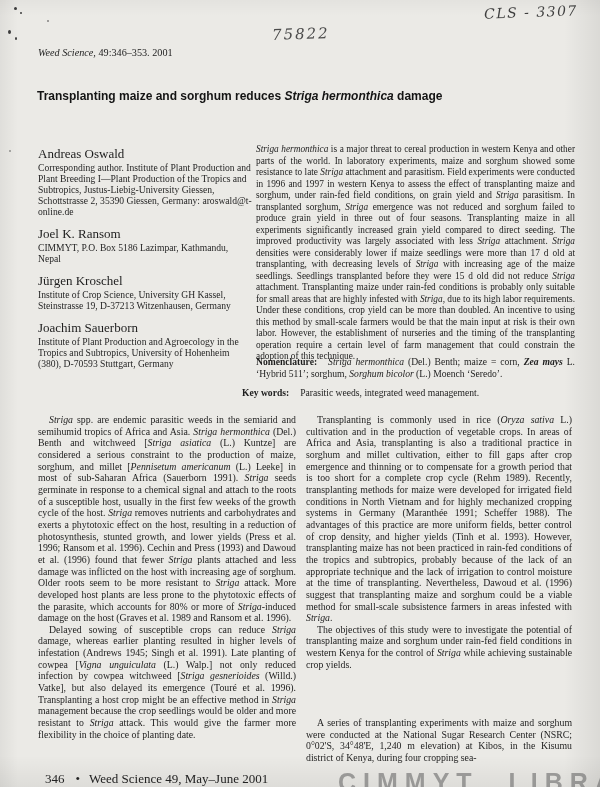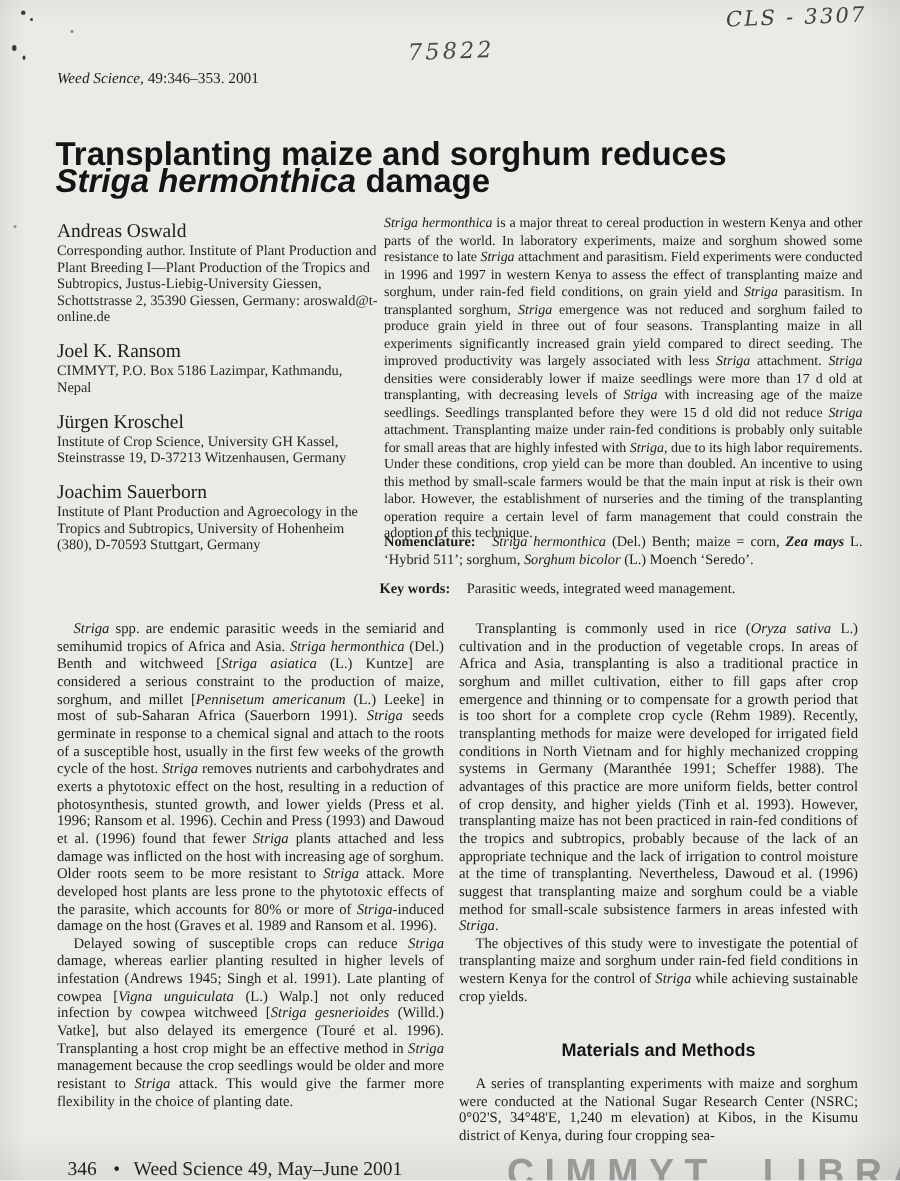--- a/index.html
+++ b/index.html
@@ -20,30 +20,30 @@
     font-style:italic;
     color:#3f3f3f;
   }
   .hw-code{top:4px;left:484px;font-size:14px;letter-spacing:1.5px;transform:rotate(-2deg);}
   .hw-num{top:25px;left:272px;font-size:15px;letter-spacing:2px;transform:rotate(-2deg);color:#4a4a4a;}
   .journal-line{top:47px;left:38px;font-size:10.2px;color:#222;}
   .journal-line .jname{font-style:italic;}
   .paper-title{
     top:79px;left:37px;width:456px;
     font-family:"Liberation Sans","DejaVu Sans",sans-serif;
-    font-weight:bold;font-size:22px;line-height:18px;color:#141414;
+    font-weight:bold;font-size:12px;line-height:18px;color:#141414;
   }
   .author-col{top:146px;left:38px;width:214px;}
   .author-block{margin-bottom:9px;}
   .author-name{font-size:13px;line-height:15px;margin:0 0 1px 0;font-weight:normal;}
   .author-affil{font-size:9.6px;line-height:11px;margin:0;color:#262626;font-family:Liberation Serif, serif;}
   .abstract-col{top:144px;left:256px;width:319px;font-size:9.3px;line-height:11.5px;text-align:justify;}
   .nomen{top:356px;left:256px;width:319px;font-size:9.6px;line-height:11.5px;text-align:justify;}
   .nomen-label,.kw-label{font-weight:bold;margin-right:11px;}
-  .keywords{top:387px;left:253px;width:319px;font-size:9.6px;line-height:11.5px;}
+  .keywords{top:387px;left:242px;width:319px;font-size:9.6px;line-height:11.5px;}
   .body-col{font-size:9.8px;line-height:11.65px;text-align:justify;overflow:hidden;}
   .body-left{top:414px;left:38px;width:258px;height:348px;}
   .body-right{top:414px;left:306px;width:266px;height:352px;}
   .rc-flow{position:absolute;top:0;left:0;width:266px;height:271px;overflow:hidden;}
   .rc-heading{
     position:absolute;top:281px;left:0;width:266px;text-align:center;
     font-family:"Liberation Sans","DejaVu Sans",sans-serif;
     font-weight:bold;font-size:12px;color:#161616;
   }
   .rc-methods{position:absolute;top:303px;left:0;width:266px;height:49px;overflow:hidden;}
@@ -122,21 +122,20 @@
   <div class="abs body-col body-left">
     <p class="para indent"><span style="font-style: italic;">Striga</span><span> spp. are endemic parasitic weeds in the semiarid and semihumid tropics of Africa and Asia. </span><span style="font-style: italic;">Striga hermonthica</span><span> (Del.) Benth and witchweed [</span><span style="font-style: italic;">Striga asiatica</span><span> (L.) Kuntze] are considered a serious constraint to the production of maize, sorghum, and millet [</span><span style="font-style: italic;">Pennisetum americanum</span><span> (L.) Leeke] in most of sub-Saharan Africa (Sauerborn 1991). </span><span style="font-style: italic;">Striga</span><span> seeds germinate in response to a chemical signal and attach to the roots of a susceptible host, usually in the first few weeks of the growth cycle of the host. </span><span style="font-style: italic;">Striga</span><span> removes nutrients and carbohydrates and exerts a phytotoxic effect on the host, resulting in a reduction of photosynthesis, stunted growth, and lower yields (Press et al. 1996; Ransom et al. 1996). Cechin and Press (1993) and Dawoud et al. (1996) found that fewer </span><span style="font-style: italic;">Striga</span><span> plants attached and less damage was inflicted on the host with increasing age of sorghum. Older roots seem to be more resistant to </span><span style="font-style: italic;">Striga</span><span> attack. More developed host plants are less prone to the phytotoxic effects of the parasite, which accounts for 80% or more of </span><span style="font-style: italic;">Striga</span><span>-induced damage on the host (Graves et al. 1989 and Ransom et al. 1996).</span></p>
     <p class="para indent"><span>Delayed sowing of susceptible crops can reduce </span><span style="font-style: italic;">Striga</span><span> damage, whereas earlier planting resulted in higher levels of infestation (Andrews 1945; Singh et al. 1991). Late planting of cowpea [</span><span style="font-style: italic;">Vigna unguiculata</span><span> (L.) Walp.] not only reduced infection by cowpea witchweed [</span><span style="font-style: italic;">Striga gesnerioides</span><span> (Willd.) Vatke], but also delayed its emergence (Touré et al. 1996). Transplanting a host crop might be an effective method in </span><span style="font-style: italic;">Striga</span><span> management because the crop seedlings would be older and more resistant to </span><span style="font-style: italic;">Striga</span><span> attack. This would give the farmer more flexibility in the choice of planting date.</span></p>
   </div>
 
   <div class="abs body-col body-right">
     <div class="rc-flow">
       <p class="para indent"><span>Transplanting is commonly used in rice (</span><span style="font-style: italic;">Oryza sativa</span><span> L.) cultivation and in the production of vegetable crops. In areas of Africa and Asia, transplanting is also a traditional practice in sorghum and millet cultivation, either to fill gaps after crop emergence and thinning or to compensate for a growth period that is too short for a complete crop cycle (Rehm 1989). Recently, transplanting methods for maize were developed for irrigated field conditions in North Vietnam and for highly mechanized cropping systems in Germany (Maranthée 1991; Scheffer 1988). The advantages of this practice are more uniform fields, better control of crop density, and higher yields (Tinh et al. 1993). However, transplanting maize has not been practiced in rain-fed conditions of the tropics and subtropics, probably because of the lack of an appropriate technique and the lack of irrigation to control moisture at the time of transplanting. Nevertheless, Dawoud et al. (1996) suggest that transplanting maize and sorghum could be a viable method for small-scale subsistence farmers in areas infested with </span><span style="font-style: italic;">Striga</span><span>.</span></p>
       <p class="para indent"><span>The objectives of this study were to investigate the potential of transplanting maize and sorghum under rain-fed field conditions in western Kenya for the control of </span><span style="font-style: italic;">Striga</span><span> while achieving sustainable crop yields.</span></p>
     </div>
-    <div class="rc-heading">Materials and Methods</div>
     <div class="rc-methods">
       <p class="para indent"><span>A series of transplanting experiments with maize and sorghum were conducted at the National Sugar Research Center (NSRC; 0°02'S, 34°48'E, 1,240 m elevation) at Kibos, in the Kisumu district of Kenya, during four cropping sea-</span></p>
     </div>
   </div>
 
   <div class="abs footer">
     <span class="fpage">346</span><span class="bullet">•</span><span>Weed Science 49, May–June 2001</span>
   </div>
 
   <div class="abs stamp">CIMMYT  LIBRARY</div>

